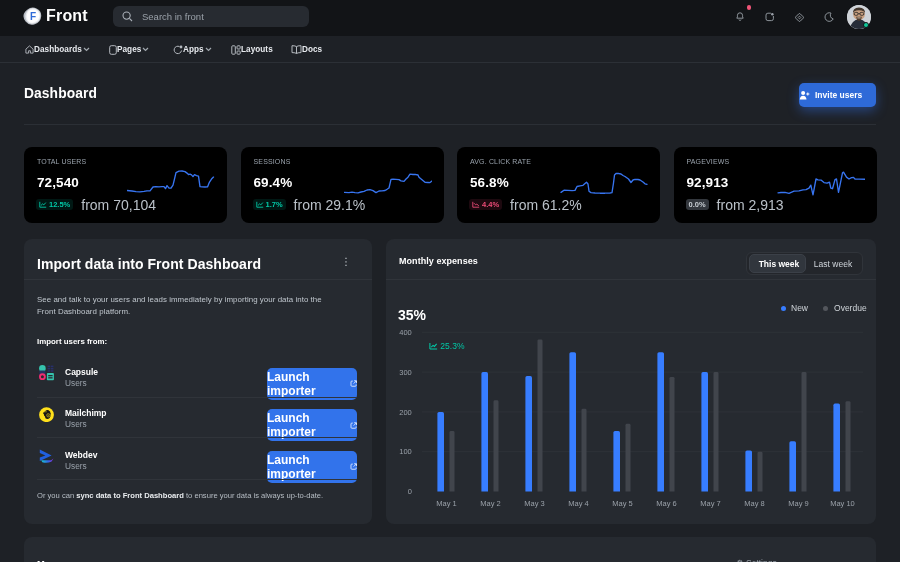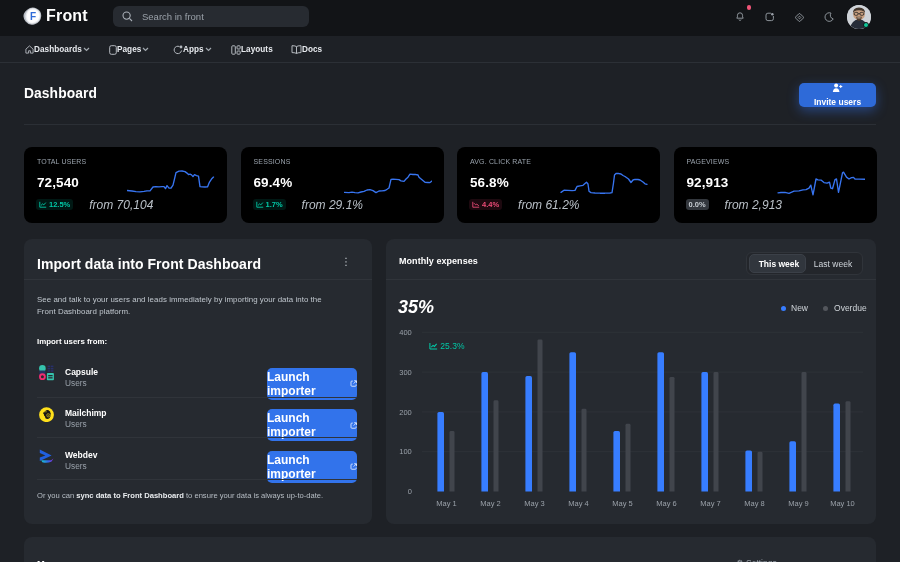--- a/index.html
+++ b/index.html
@@ -13,31 +13,31 @@
   .search .ph { position:absolute; left:29px; top:5px; font-size:9.5px; color:#9aa1a9; }
   .ticon { position:absolute; top:10px; }
   .avatar { position:absolute; left:847px; top:5px; width:24px; height:24px; border-radius:50%; background:#b6bcc2; overflow:hidden; }
   .avdot { position:absolute; left:862.5px; top:21.5px; width:6.5px; height:6.5px; border-radius:50%; background:#10c99a; border:1.5px solid #121417; }
   .navbar { position:absolute; top:36px; left:0; width:900px; height:27px; background:#1e2126; border-bottom:1px solid #2c3036; }
   .navitem { position:absolute; top:0; height:27px; display:flex; align-items:center; color:#e7eaee; font-size:8.2px; font-weight:bold; letter-spacing:0.05px; }
   .navitem svg { opacity:.85; }
   .chev { margin-left:1px; }
   .pagehead { position:absolute; top:63px; left:24px; width:852px; height:62px; border-bottom:1px solid #2b2f35; }
   .ptitle { position:absolute; left:24px; top:86px; font-size:13.8px; font-weight:bold; letter-spacing:0.1px; }
-  .invite { position:absolute; left:799px; top:83px; width:77px; height:24px; background:#2e6ad8; border-radius:5px; color:#fff; font-size:8.5px; font-weight:bold; display:flex; align-items:center; justify-content:flex-start; gap:5px; box-shadow:0 4px 12px rgba(50,110,230,.45);flex-direction:column; }
+  .invite { position:absolute; left:799px; top:83px; width:77px; height:24px; background:#2e6ad8; border-radius:5px; color:#fff; font-size:8.5px; font-weight:bold; display:flex; align-items:center; justify-content:flex-start; gap:5px; box-shadow:0 4px 12px rgba(50,110,230,.45); }
   
   .scard { position:absolute; top:147px; width:203px; height:76px; background:#000000; border-radius:8px; }
   .scard .lab { position:absolute; left:13px; top:11px; font-size:7px; font-weight:normal; color:#9aa3ad; letter-spacing:0.15px; }
   .scard .val { position:absolute; left:13px; top:27.5px; font-size:13.5px; font-weight:bold; letter-spacing:0.1px; }
   .scard .brow { position:absolute; left:12px; top:51.5px; height:12px; display:flex; align-items:center; }
   .scard .badge { height:11px; border-radius:3px; font-size:7.5px; font-weight:bold; display:flex; align-items:center; padding:0 3px; gap:2px; }
   .badge.up { background:rgba(0,201,167,.12); color:#00c9a7; }
   .badge.down { background:rgba(237,76,120,.12); color:#ed4c78; }
   .badge.flat { background:#33373d; color:#c9ced4; }
-  .scard .from { margin-left:16px; font-size:12px; color:#bac1c8;font-style:italic; }
+  .scard .from { margin-left:8px; font-size:14px; color:#bac1c8; }
   .spark { position:absolute; right:12px; top:22px; }
   
   .card2 { position:absolute; top:239px; background:#262a30; border-radius:8px; }
   #import { left:24px; width:348px; height:285px; }
   #monthly { left:386px; width:490px; height:285px; }
   .chead { position:absolute; left:0; top:0; width:100%; height:41px; border-bottom:1px solid #30343a; }
   .chead .t { position:absolute; left:13px; top:17px; font-size:14px; font-weight:bold; letter-spacing:0.05px; }
   .dots3 { position:absolute; right:21px; top:17px; color:#c6ccd2; font-size:10px; letter-spacing:0; }
   .imp-body { position:absolute; left:13px; top:54.5px; width:318px; font-size:7.9px; color:#c0c7ce; line-height:12.7px; letter-spacing:0.05px; }
   .imp-sub { position:absolute; left:13px; top:97.5px; font-size:7.9px; font-weight:bold; color:#fff; }
@@ -45,21 +45,21 @@
   .irow .ic { position:absolute; left:1.5px; top:2px; width:15px; height:15.5px; }
   .irow .nm { position:absolute; left:28px; top:3.5px; font-size:8.5px; font-weight:bold; color:#fff; }
   .irow .us { position:absolute; left:28px; top:14.5px; font-size:8.3px; color:#9aa2ab; }
   .launch { position:absolute; right:0px; top:4.5px; width:90px; height:32px; background:#3273eb; border-radius:5px; color:#fff; font-size:12px; font-weight:bold; display:flex; align-items:center; justify-content:center; gap:4px; }
   .isep { position:absolute; left:13px; width:320px; height:1px; background:#30343a; }
   .imp-foot { position:absolute; left:13px; top:251.5px; width:340px; font-size:7.6px; color:#b7bec5; }
   
   .seg { position:absolute; right:13px; top:13px; height:23px; background:#23262b; border:1px solid #30343a; border-radius:6px; display:flex; align-items:center; padding:1.5px; }
   .seg .s1 { height:19px; width:57px; background:#31363d; border:1px solid #3b4048; border-radius:5px; font-size:8.5px; font-weight:bold; color:#fff; display:flex; align-items:center; justify-content:center; box-sizing:border-box; text-indent:4px; }
   .seg .s2 { width:55px; font-size:8.5px; color:#d0d5db; display:flex; align-items:center; justify-content:center; }
-  .big35 { position:absolute; left:12px; top:58px; font-size:18px; font-weight:bold;font-style:italic; }
+  .big35 { position:absolute; left:12px; top:68px; font-size:14px; font-weight:bold; }
   .g253 { position:absolute; left:43px; top:62px; font-size:8.5px; font-weight:normal; color:#00c9a7;margin-top:40px; }
   .legend { position:absolute; left:395px; top:64px; font-size:8.5px; color:#d0d5da; display:flex; align-items:center; }
   .chart { position:absolute; left:12px; top:82.5px; }
   .bottomcard { position:absolute; top:537px; left:24px; width:852px; height:25px; background:#262a30; border-radius:8px 8px 0 0; }
 </style>
 </head>
 <body>
 
   <div class="topbar">
     <svg class="logoblob" viewBox="0 0 19 18">

